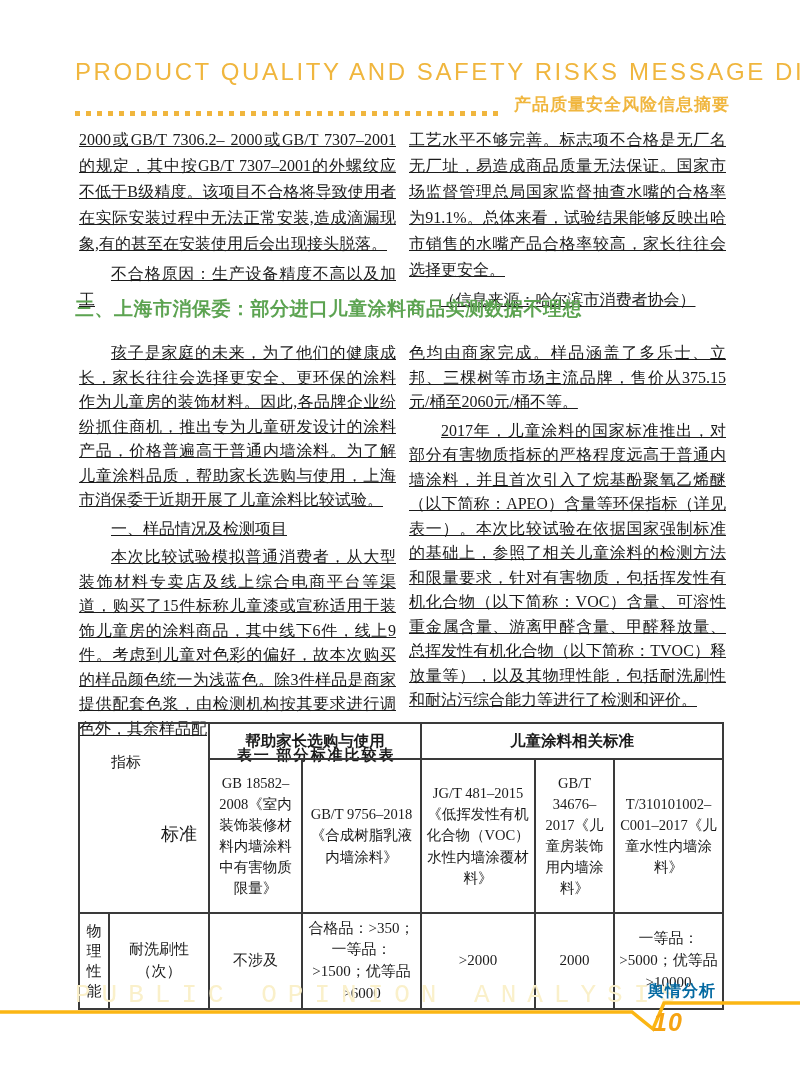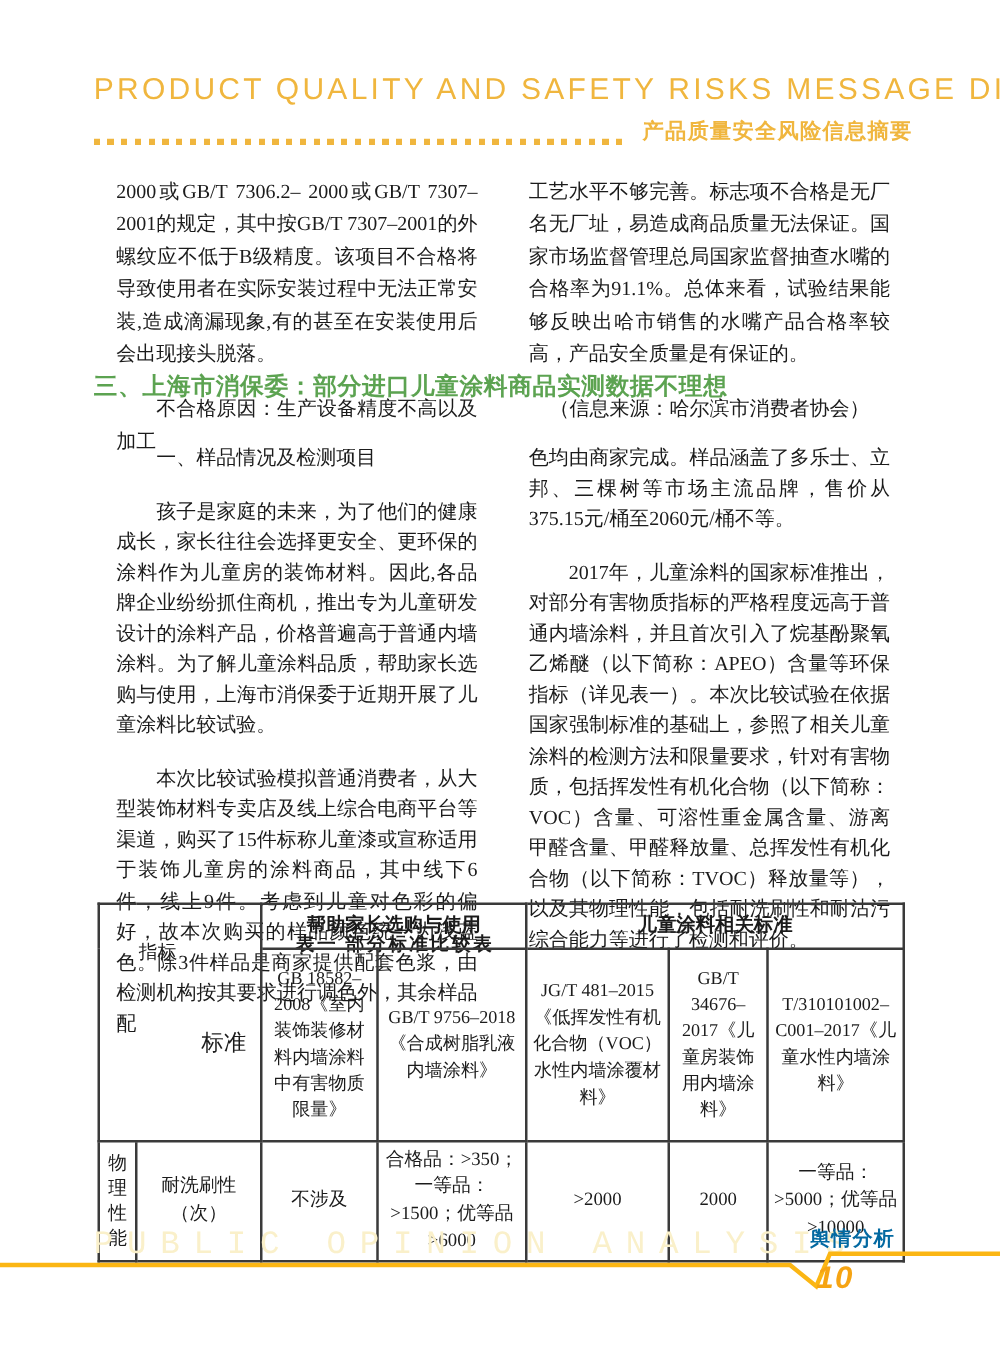--- a/index.html
+++ b/index.html
@@ -23,21 +23,21 @@
     flex:1;height:5px;margin-right:10px;
     background-image:repeating-linear-gradient(to right,var(--gold,#F0B63E) 0 5px,transparent 5px 11px);
   }
   .masthead-zh{
     font-size:17px;font-weight:bold;color:var(--gold,#F0B63E);
     letter-spacing:1px;white-space:nowrap;
   }
   
   .cols{position:absolute;left:75px;width:655px;display:flex;gap:5px;}
   .col{width:325px;font-size:16px;line-height:26px;text-align:justify;}
-  .col p{margin:18px;}
+  .col p{margin:4px;text-decoration:underline;}
   .col p.indent{text-indent:2em;}
   .sec1{top:123px;}
   .sec2{top:337px;}
   .sec2 .col{line-height:24.5px;}
   .source-line{text-align:center;text-indent:0;}
   .green-heading{
     position:absolute;left:75px;top:296px;width:655px;
     font-size:19px;font-weight:bold;color:var(--green,#5CA351);
     letter-spacing:0.5px;
     font-family:Liberation Serif, serif;
@@ -99,31 +99,31 @@
       <div class="masthead-zh">产品质量安全风险信息摘要</div>
     </div>
   </div>
 
   <div class="cols sec1">
     <div class="col">
       <p>2000或GB/T 7306.2– 2000或GB/T 7307–2001的规定，其中按GB/T 7307–2001的外螺纹应不低于B级精度。该项目不合格将导致使用者在实际安装过程中无法正常安装,造成滴漏现象,有的甚至在安装使用后会出现接头脱落。</p>
       <p class="indent">不合格原因：生产设备精度不高以及加工</p>
     </div>
     <div class="col">
-      <p>工艺水平不够完善。标志项不合格是无厂名无厂址，易造成商品质量无法保证。国家市场监督管理总局国家监督抽查水嘴的合格率为91.1%。总体来看，试验结果能够反映出哈市销售的水嘴产品合格率较高，产品安全质量是有保证的。</p>
+      <p>工艺水平不够完善。标志项不合格是无厂名无厂址，易造成商品质量无法保证。国家市场监督管理总局国家监督抽查水嘴的合格率为91.1%。总体来看，试验结果能够反映出哈市销售的水嘴产品合格率较高，家长往往会选择更安全。</p>
       <p class="source-line">（信息来源：哈尔滨市消费者协会）</p>
     </div>
   </div>
 
   <div class="green-heading">三、上海市消保委：部分进口儿童涂料商品实测数据不理想</div>
 
   <div class="cols sec2">
     <div class="col">
+      <p class="indent">孩子是家庭的未来，为了他们的健康成长，家长往往会选择更安全、更环保的涂料作为儿童房的装饰材料。因此,各品牌企业纷纷抓住商机，推出专为儿童研发设计的涂料产品，价格普遍高于普通内墙涂料。为了解儿童涂料品质，帮助家长选购与使用，上海市消保委于近期开展了儿童涂料比较试验。</p>
       <p class="indent">一、样品情况及检测项目</p>
-      <p class="indent">孩子是家庭的未来，为了他们的健康成长，家长往往会选择更安全、更环保的涂料作为儿童房的装饰材料。因此,各品牌企业纷纷抓住商机，推出专为儿童研发设计的涂料产品，价格普遍高于普通内墙涂料。为了解儿童涂料品质，帮助家长选购与使用，上海市消保委于近期开展了儿童涂料比较试验。</p>
       <p class="indent">本次比较试验模拟普通消费者，从大型装饰材料专卖店及线上综合电商平台等渠道，购买了15件标称儿童漆或宣称适用于装饰儿童房的涂料商品，其中线下6件，线上9件。考虑到儿童对色彩的偏好，故本次购买的样品颜色统一为浅蓝色。除3件样品是商家提供配套色浆，由检测机构按其要求进行调色外，其余样品配</p>
     </div>
     <div class="col">
       <p>色均由商家完成。样品涵盖了多乐士、立邦、三棵树等市场主流品牌，售价从375.15元/桶至2060元/桶不等。</p>
       <p class="indent">2017年，儿童涂料的国家标准推出，对部分有害物质指标的严格程度远高于普通内墙涂料，并且首次引入了烷基酚聚氧乙烯醚（以下简称：APEO）含量等环保指标（详见表一）。本次比较试验在依据国家强制标准的基础上，参照了相关儿童涂料的检测方法和限量要求，针对有害物质，包括挥发性有机化合物（以下简称：VOC）含量、可溶性重金属含量、游离甲醛含量、甲醛释放量、总挥发性有机化合物（以下简称：TVOC）释放量等），以及其物理性能，包括耐洗刷性和耐沾污综合能力等进行了检测和评价。</p>
     </div>
   </div>
 
   <div class="table-caption">表一 部分标准比较表</div>
 

